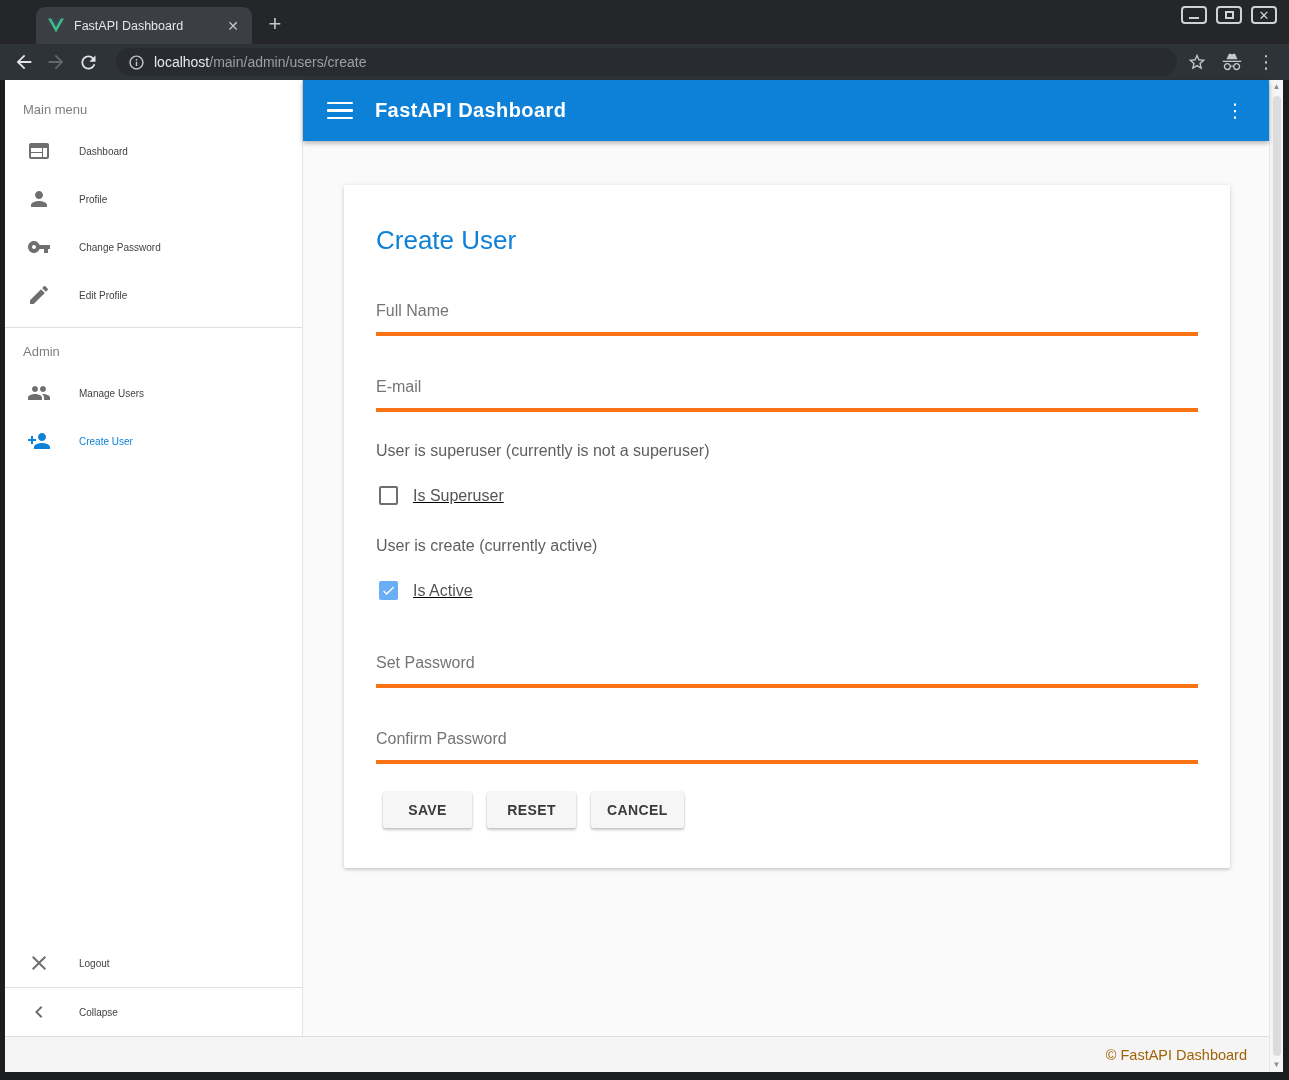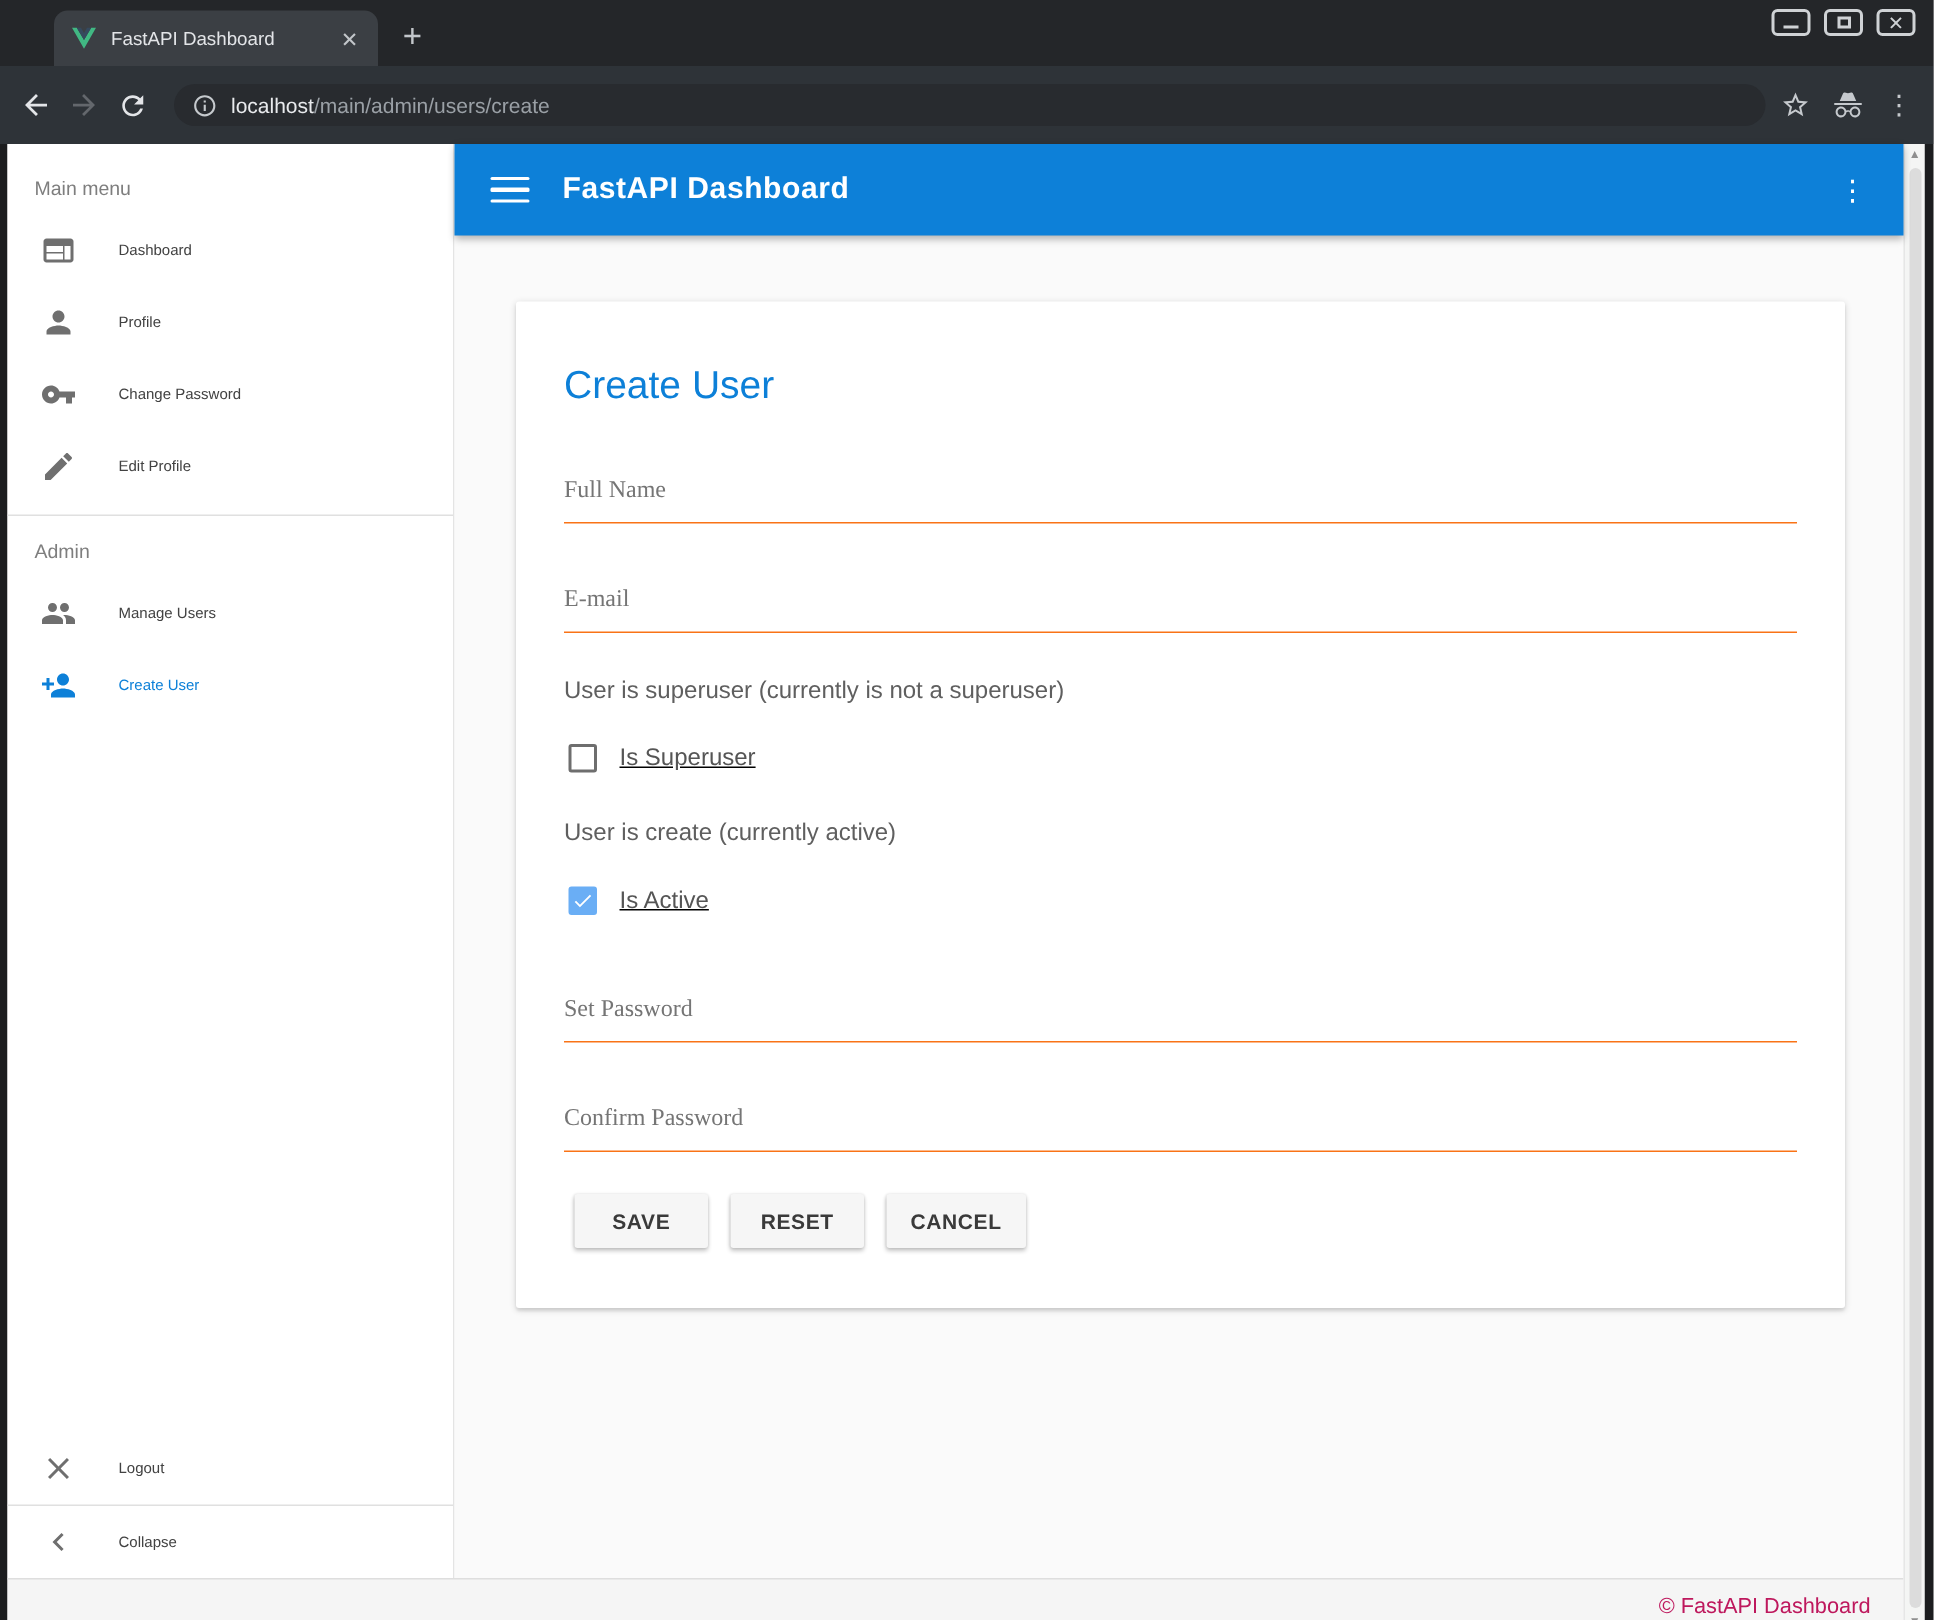--- a/index.html
+++ b/index.html
@@ -41,21 +41,21 @@
   .win-btn {
     width: 26px; height: 18px; border: 2px solid #cfd2d5; border-radius: 4px;
     display: flex; align-items: center; justify-content: center;
     color: #cfd2d5; font-size: 11px;
   }
   .win-btn .min-glyph { width: 10px; height: 0; border-top: 2px solid #cfd2d5; margin-top: 6px; }
   .win-btn .max-glyph { width: 9px; height: 8px; border: 2px solid #cfd2d5; }
   .win-btn .close-glyph { font-size: 13px; line-height: 1; color: #cfd2d5; }
 
   .toolbar {
-    height: 52px; background: #2e3338;
+    height: 36px; background: #2e3338;
     display: flex; align-items: center; padding: 0 10px;
   }
   .nav-icon {
     width: 28px; height: 28px; display: flex; align-items: center; justify-content: center;
     margin-right: 4px;
   }
   .url-bar {
     flex: 1; height: 28px; margin: 0 10px; background: #282b2f;
     border-radius: 14px; display: flex; align-items: center; padding: 0 12px;
   }
@@ -109,22 +109,22 @@
   .content { flex: 1; padding: 44px 0 0 41px; overflow: hidden; }
   .card {
     width: 886px; background: #ffffff; border-radius: 2px;
     box-shadow: 0 1px 5px rgba(0,0,0,0.16), 0 2px 2px rgba(0,0,0,0.08);
     padding: 40px 32px 40px 32px;
   }
   .card-title { color: #0d80d8; font-size: 26px; font-weight: 400; }
 
   .text-field { margin-top: 44px; }
   .text-field input {
-    width: 100%; border: none; border-bottom: 1px solid #f97316;
-    font-family: Liberation Serif, serif;
+    width: 100%; border: none; border-bottom: 4px solid #f97316;
+    font-family: Liberation Sans, sans-serif;
     font-size: 16px; padding: 2px 0 12px 0; background: transparent; color: #3b82f6;
     outline: none;
   }
   .text-field input::placeholder { color: #757575; opacity: 1; }
 
   .hint-text { margin-top: 30px; color: #5f5f5f; font-size: 16px; }
   .checkbox-row { margin-top: 26px; display: flex; align-items: center; text-decoration: underline; }
   .checkbox-box {
     width: 19px; height: 19px; border: 2px solid #6e6e6e; border-radius: 2px;
     margin: 0 3px; flex: 0 0 auto;
@@ -142,21 +142,21 @@
     color: #3a3a3a; font-size: 14px; font-weight: bold; letter-spacing: 0.4px;
     font-family: "Liberation Sans", sans-serif;
     box-shadow: 0 2px 3px rgba(0,0,0,0.22), 0 0 2px rgba(0,0,0,0.12);
     padding: 0 16px; cursor: pointer;
   }
 
   
   .footer {
     height: 36px; background: #f5f5f5; border-top: 1px solid #dedede;
     display: flex; align-items: center; justify-content: flex-end; padding-right: 22px;
-    color: #be185d; font-size: 14.5px;
+    color: #a16207; font-size: 14.5px;
   }
 
   
   .scrollbar {
     width: 14px; background: #f4f5f4; border-left: 1px solid #e6e6e6;
     display: flex; flex-direction: column; align-items: center;
   }
   .scroll-arrow { color: #8f8f8f; font-size: 8px; line-height: 14px; height: 14px; }
   .scroll-thumb { width: 8px; flex: 1; margin: 2px 0; background: #dcdcdc; border-radius: 4px; }
 

